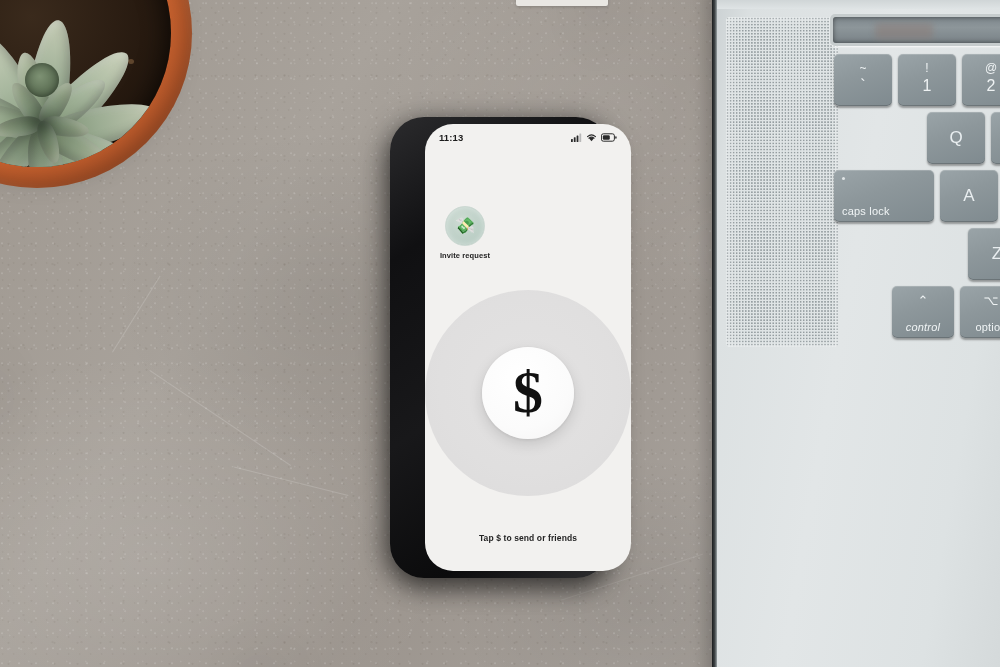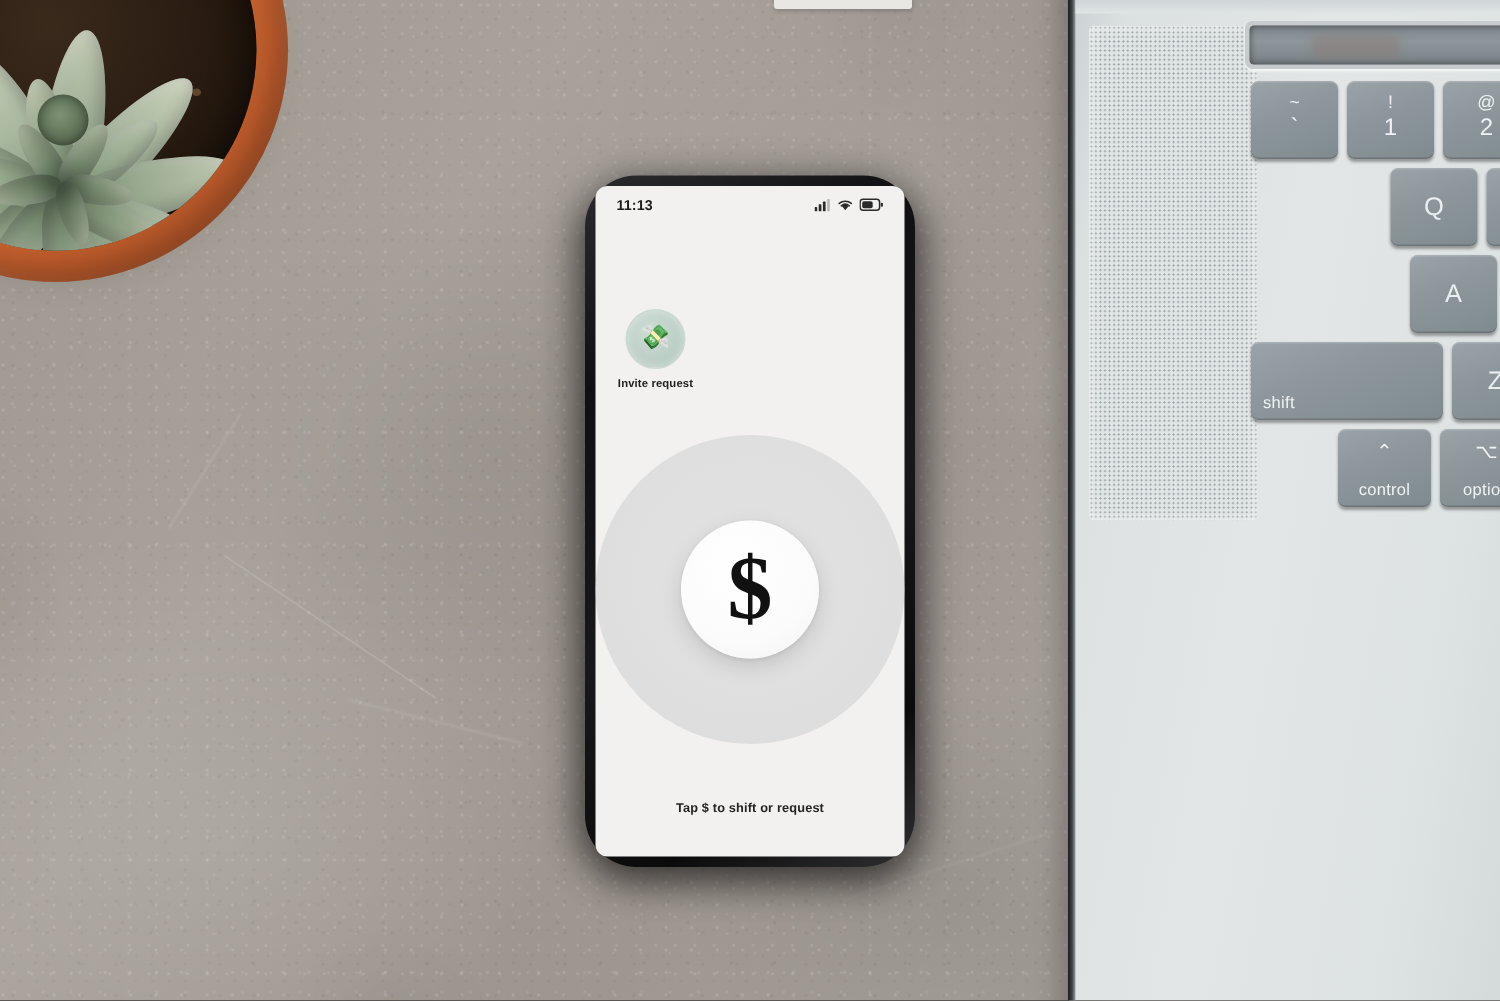--- a/index.html
+++ b/index.html
@@ -269,23 +269,24 @@
     border-radius: 34px;
     background: linear-gradient(147deg, #2b2b2d 0%, #101012 24%, #18181a 55%, #0b0b0c 82%, #2f2f31 100%);
     padding: 7px;
     box-sizing: border-box;
     box-shadow: 0 10px 24px rgba(0,0,0,0.42);
   }
   .phone-screen {
     position: relative;
     width: 100%;
     height: 100%;
-    border-radius: 8px;
+    border-radius: 28px;
     background: #f2f1ef;
     overflow: hidden;
+    margin-left: 28px;
   }
 
   
   .statusbar {
     position: absolute;
     left: 0; right: 0;
     top: 4px;
     height: 18px;
     display: flex;
     align-items: center;
@@ -518,34 +519,35 @@
       </div>
     </div>
 
     <div class="key" style="left:215px;top:120px;width:58px;height:52px;">
       <div class="key-legend-c">Q</div>
     </div>
     <div class="key" style="left:279px;top:120px;width:58px;height:52px;">
       <div class="key-legend-c">W</div>
     </div>
 
+    <div class="key" style="left:122px;top:178px;width:100px;height:52px;">
+      <div class="key-dot"></div>
+      <div class="key-legend-bl">caps lock</div>
+    </div>
     <div class="key" style="left:228px;top:178px;width:58px;height:52px;">
       <div class="key-legend-c">A</div>
     </div>
 
-    <div class="key" style="left:122px;top:236px;width:128px;height:52px;">
-      <div class="key-legend-bl">shift</div>
-    </div>
     <div class="key" style="left:256px;top:236px;width:58px;height:52px;">
       <div class="key-legend-c">Z</div>
     </div>
 
     <div class="key" style="left:180px;top:294px;width:62px;height:52px;">
       <div class="key-legend-top">⌃</div>
-      <div class="key-legend-bl" style="left:0;right:0;text-align:center;">control</div>
+      <div class="key-legend-bl" style="left:0;right:0;text-align:center;font-style:italic;">control</div>
     </div>
     <div class="key" style="left:248px;top:294px;width:62px;height:52px;">
       <div class="key-legend-top">⌥</div>
       <div class="key-legend-bl" style="left:0;right:0;text-align:center;">option</div>
     </div>
 
   </div>
 
   <div class="phone-shadow"></div>
   <div class="phone">
@@ -588,18 +590,18 @@
           <div class="contact-label">Invite request</div>
         </div>
       </div>
 
       <div class="big-circle">
         <div class="dollar-btn">
           <span class="dollar-glyph">$</span>
         </div>
       </div>
 
-      <div class="hint-text">Tap $ to shift or request</div>
+      <div class="hint-text">Tap $ to send or friends</div>
 
     </div>
   </div>
 
 </div>
 
 </body></html>

